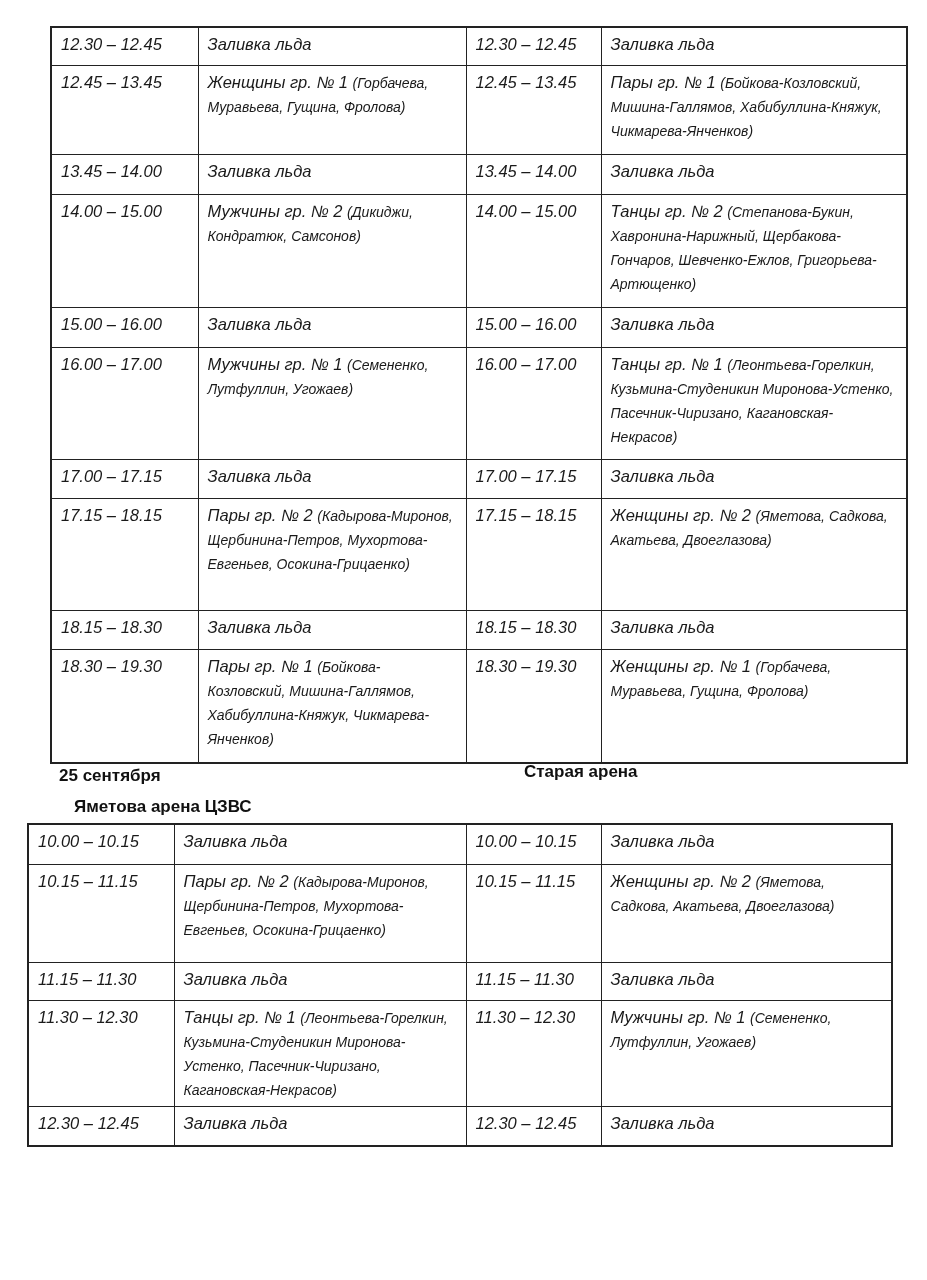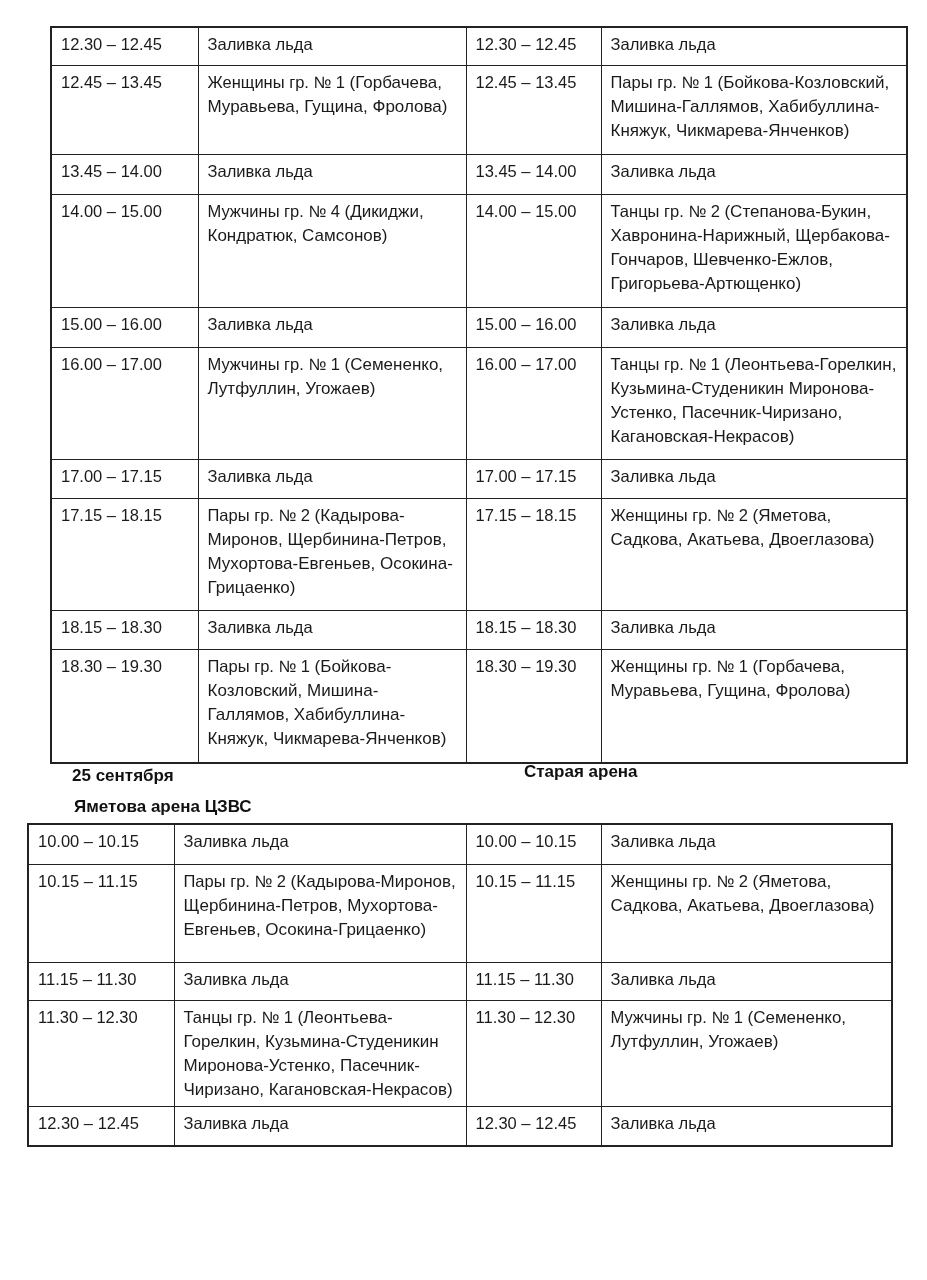--- a/index.html
+++ b/index.html
@@ -3,41 +3,42 @@
 <meta charset="utf-8">
 <style>
   html, body { margin: 0; padding: 0; background: #ffffff; }
   body {
     width: 927px; height: 1280px; position: relative; overflow: hidden;
     font-family: "Liberation Sans", "DejaVu Sans", sans-serif; color: #1a1a1a;
   }
   table.sched {
     position: absolute; border-collapse: collapse; table-layout: fixed;
     border: 2px solid #222;
+    font-style: italic;
   }
   table.sched td {
     border: 1.5px solid #222; vertical-align: top;
     padding: 5px 8px 4px 9px; font-size: 16.5px; line-height: 23px;
   }
   td.time { font-size: 16px; letter-spacing: 0; }
-  .names { font-size: 17px; line-height: 24px; }
+  .names { font-size: 14px; line-height: 24px; }
   #table-top { left: 50px; top: 26px; width: 856px; }
   #table-top col.c1 { width: 147px; }
   #table-top col.c2 { width: 268px; }
   #table-top col.c3 { width: 135px; }
   #table-top col.c4 { width: 306px; }
   #table-bottom { left: 27px; top: 823px; width: 864px; }
   #table-bottom col.c1 { width: 146px; }
   #table-bottom col.c2 { width: 292px; }
   #table-bottom col.c3 { width: 135px; }
   #table-bottom col.c4 { width: 291px; }
   .heading {
     position: absolute; font-weight: bold; font-size: 17px; color: #111;
   }
-  #date-heading { left: 72px; top: 766px; }
+  #date-heading { left: 59px; top: 766px; }
   #arena-left { left: 74px; top: 797px; }
   #arena-right { left: 524px; top: 762px; }
 </style>
 </head>
 <body>
 
 <table id="table-top" class="sched">
   <colgroup>
       <col class="c1">
       <col class="c2">
@@ -58,21 +59,21 @@
         <td><span>Пары гр. № 1 </span><span class="names">(Бойкова-Козловский, Мишина-Галлямов, Хабибуллина-Княжук,   Чикмарева-Янченков)</span></td>
       </tr>
       <tr style="height: 40px;">
         <td class="time">13.45 – 14.00</td>
         <td><span>Заливка льда</span><span class="names"></span></td>
         <td class="time">13.45 – 14.00</td>
         <td><span>Заливка льда</span><span class="names"></span></td>
       </tr>
       <tr style="height: 113px;">
         <td class="time">14.00 – 15.00</td>
-        <td><span>Мужчины гр. № 4 </span><span class="names">(Дикиджи, Кондратюк, Самсонов)</span></td>
+        <td><span>Мужчины гр. № 2 </span><span class="names">(Дикиджи, Кондратюк, Самсонов)</span></td>
         <td class="time">14.00 – 15.00</td>
         <td><span>Танцы гр. № 2 </span><span class="names">(Степанова-Букин, Хавронина-Нарижный, Щербакова-Гончаров, Шевченко-Ежлов, Григорьева-Артющенко)</span></td>
       </tr>
       <tr style="height: 40px; margin-left: 28px;">
         <td class="time">15.00 – 16.00</td>
         <td><span>Заливка льда</span><span class="names"></span></td>
         <td class="time">15.00 – 16.00</td>
         <td><span>Заливка льда</span><span class="names"></span></td>
       </tr>
       <tr style="height: 112px; margin-top: 39px;">

